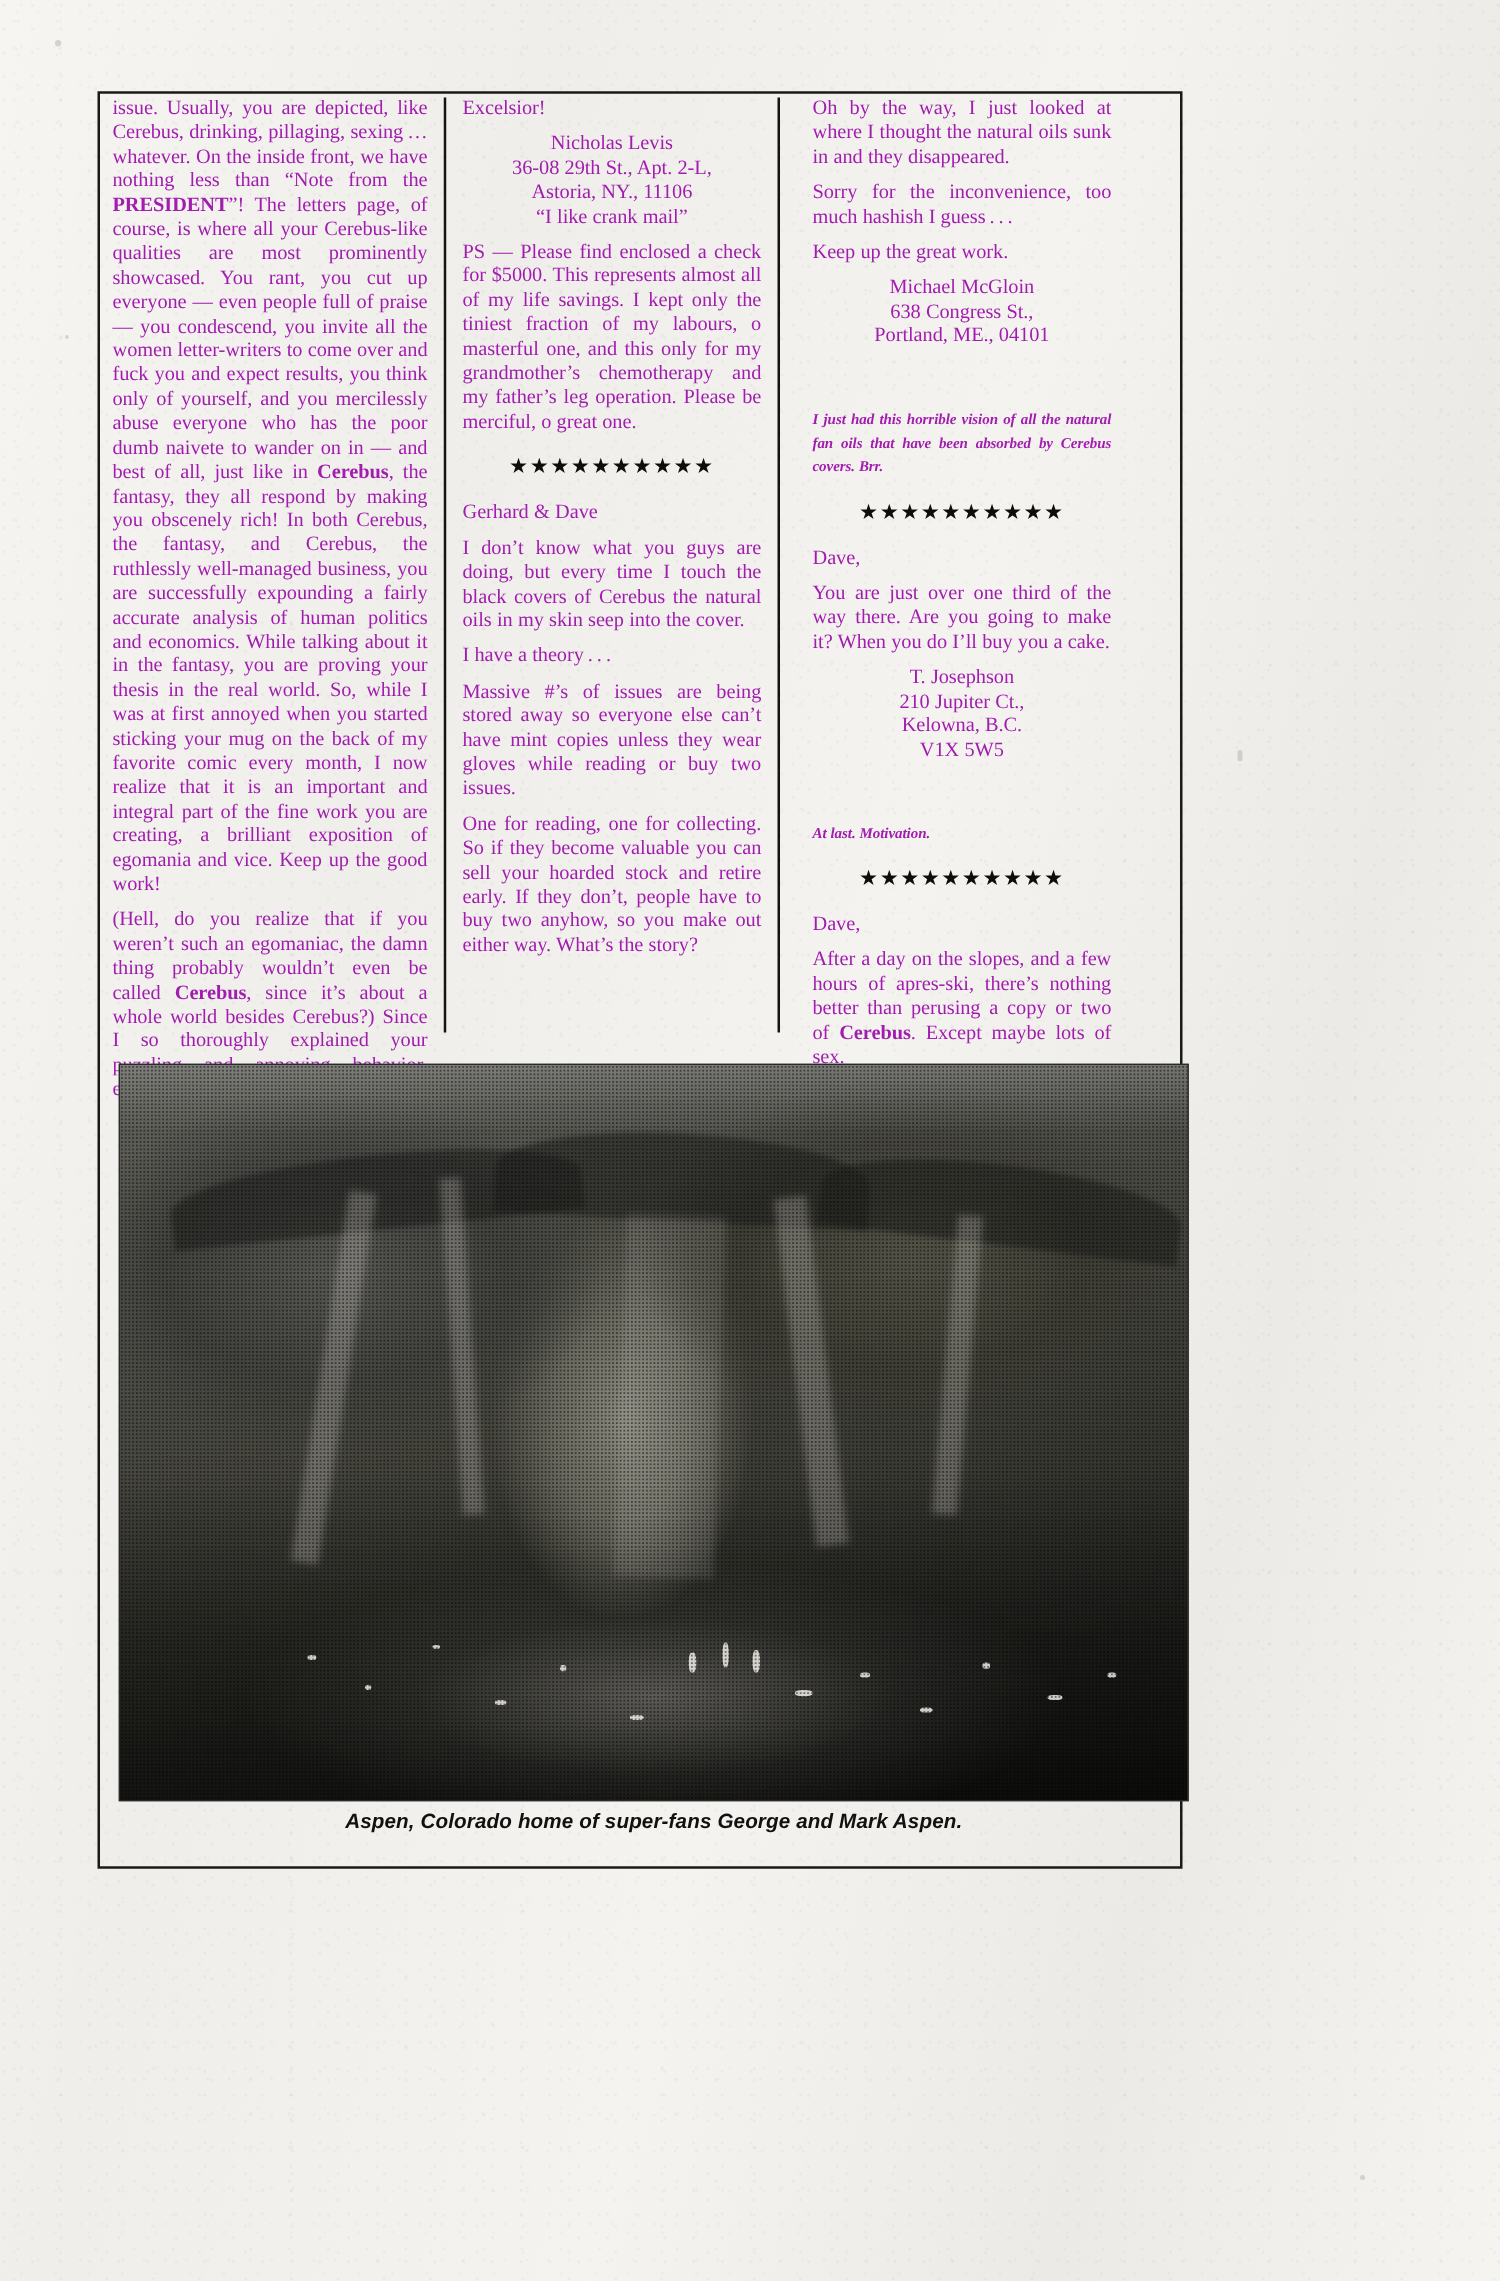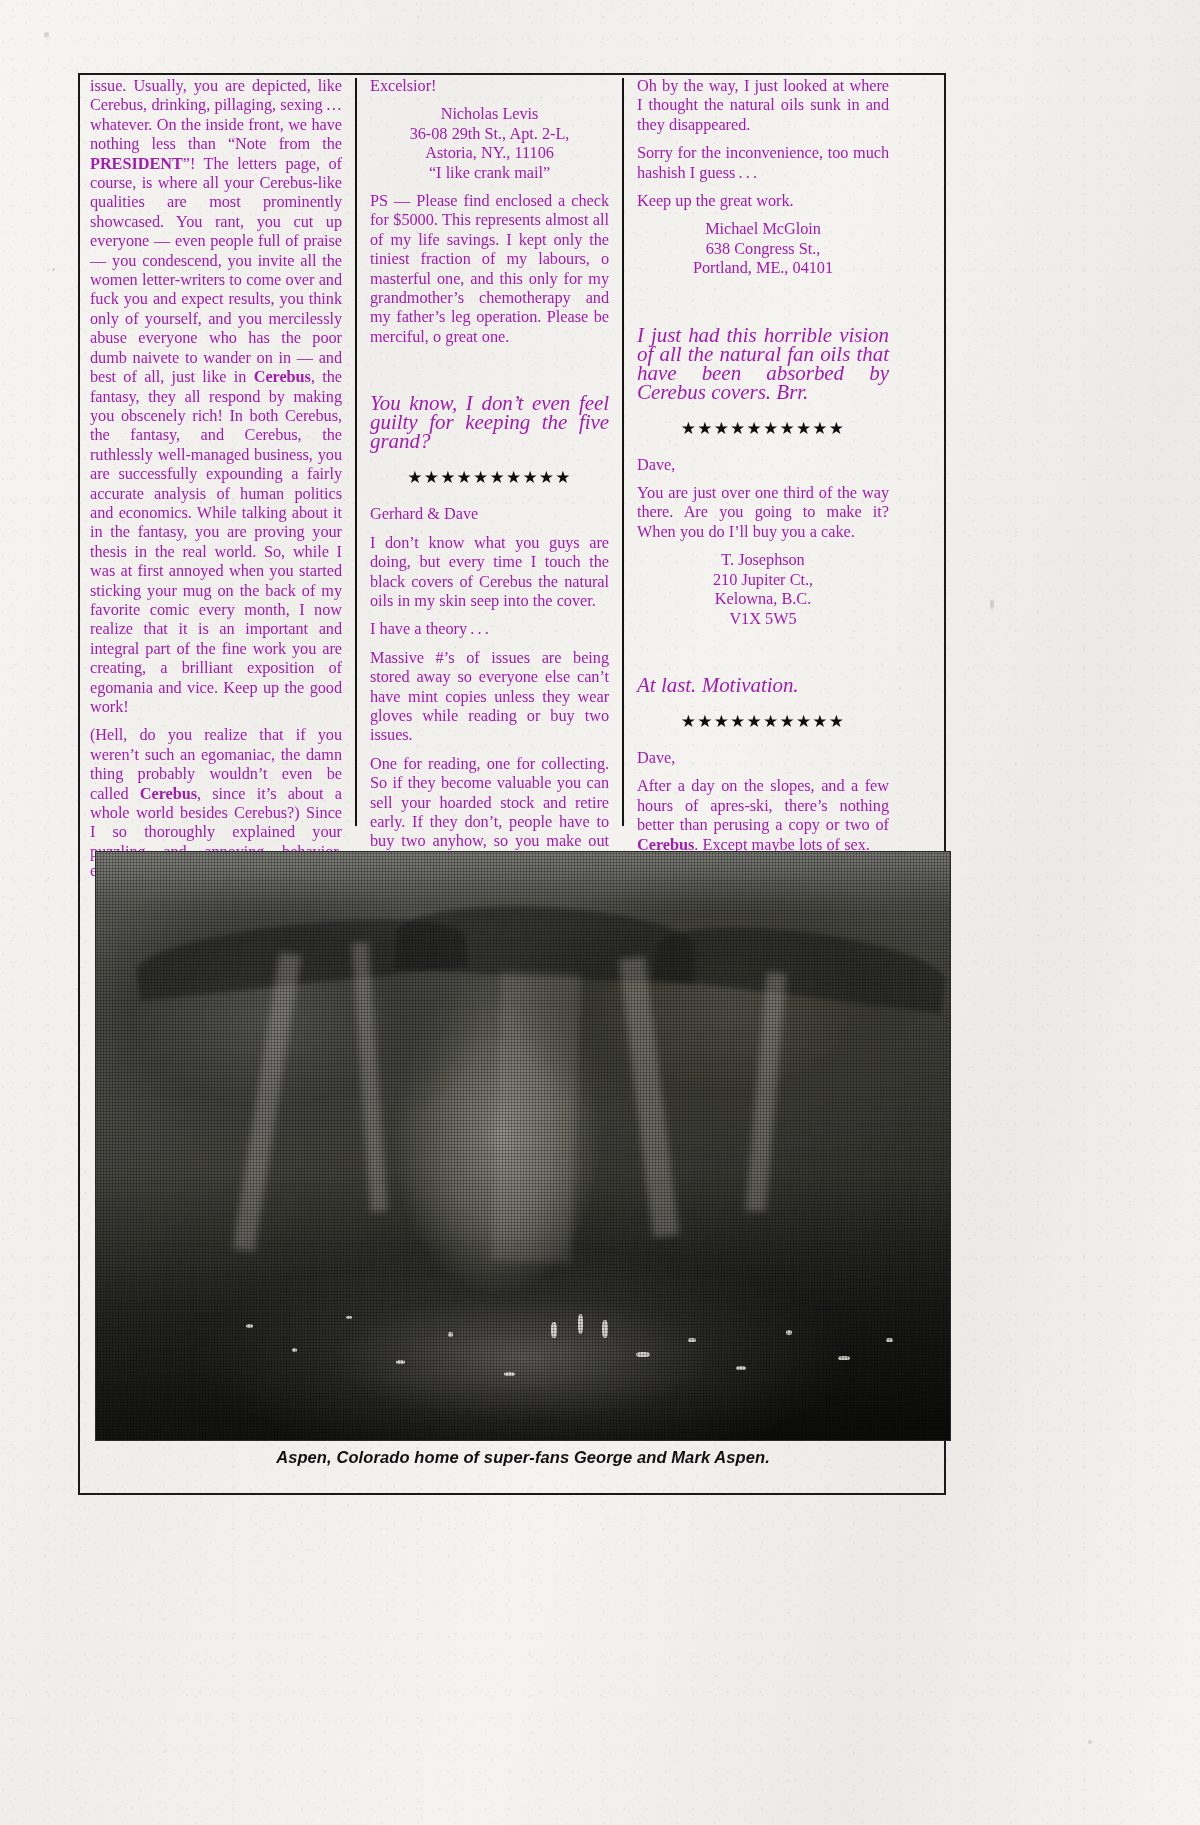--- a/index.html
+++ b/index.html
@@ -55,21 +55,21 @@
     height: 756px;
     display: flex;
     box-sizing: border-box;
   }
   .col {
     width: 265px;
     box-sizing: border-box;
   }
   .col.c1 { padding-right: 13px; }
   .col.c2 { padding-left: 13px; padding-right: 13px; }
-  .col.c3 { padding-left: 13px; }
+  .col.c3 { padding-left: 26px; }
   .col-rule {
     width: 2px;
     background: #141414;
     margin: 2px 0 0 0;
     flex: 0 0 2px;
     height: 748px;
   }
 
   p {
     margin: 0 0 9px 0;
@@ -82,24 +82,24 @@
     -webkit-font-smoothing: none;
   }
   p.flush { text-align: left; }
   p.addr {
     text-align: center;
     margin-bottom: 9px;
   }
   .bold { font-weight: bold; }
   p.reply {
     font-style: italic;
-    font-weight: normal;
+    font-weight: bold;
     text-align: justify;
     margin-bottom: 9px;
-    font-size: 21px;
+    font-size: 12px;
     line-height: 19px;
     margin-top: 48px;
   }
   p.reply.flush { text-align: left; }
 
   .stars {
     text-align: center;
     font-size: 17px;
     line-height: 20px;
     letter-spacing: 1.2px;
@@ -208,21 +208,20 @@
 
   <div class="col c2">
     <p class="flush">Excelsior!</p>
     <p class="addr">
       <span>Nicholas Levis</span><br>
       <span>36-08 29th St., Apt. 2-L,</span><br>
       <span>Astoria, NY., 11106</span><br>
       <span>“I like crank mail”</span>
     </p>
     <p>PS — Please find enclosed a check for $5000. This represents almost all of my life savings. I kept only the tiniest fraction of my labours, o masterful one, and this only for my grandmother’s chemotherapy and my father’s leg operation. Please be merciful, o great one.</p>
-    <p class="reply">You know, I don’t even feel guilty for keeping the five grand?</p>
     <div class="stars">★★★★★★★★★★</div>
     <p class="flush">Gerhard &amp; Dave</p>
     <p>I don’t know what you guys are doing, but every time I touch the black covers of Cerebus the natural oils in my skin seep into the cover.</p>
     <p class="flush">I have a theory . . .</p>
     <p>Massive #’s of issues are being stored away so everyone else can’t have mint copies unless they wear gloves while reading or buy two issues.</p>
     <p>One for reading, one for collecting. So if they become valuable you can sell your hoarded stock and retire early. If they don’t, people have to buy two anyhow, so you make out either way. What’s the story?</p>
   </div>
 
   <div class="col-rule"></div>
 

